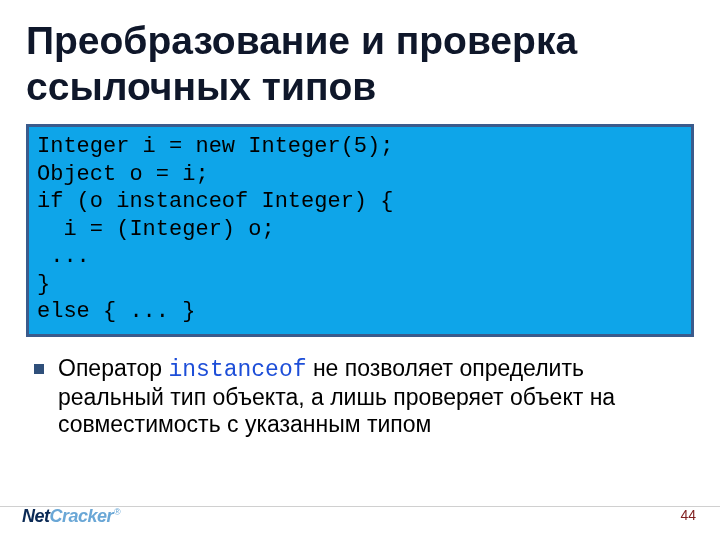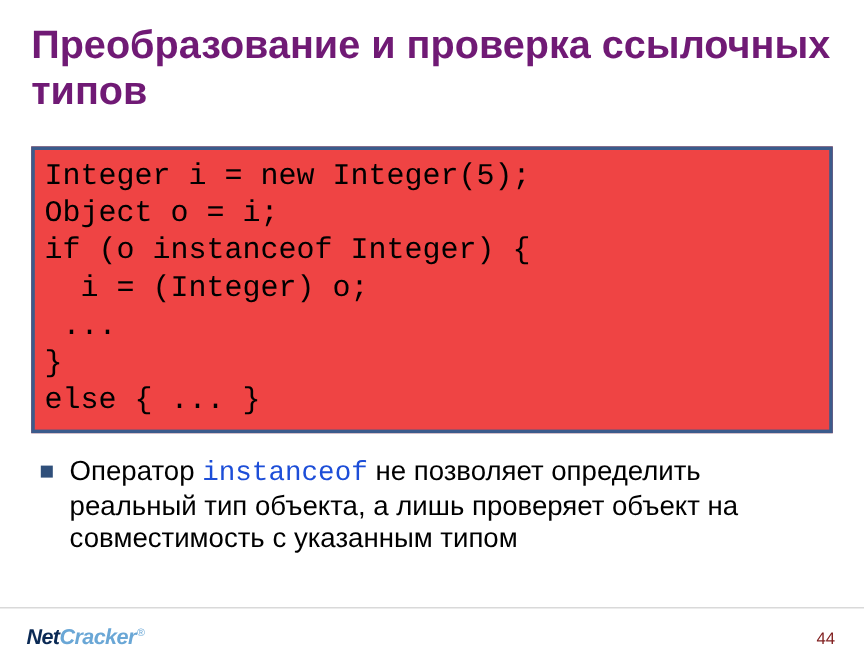--- a/index.html
+++ b/index.html
@@ -10,32 +10,32 @@
     color: #000000;
     position: relative;
   }
   .slide {
     width: 720px;
     height: 540px;
     padding: 18px 26px 0 26px;
     position: relative;
   }
   .title {
-    font-size: 33px;
+    font-size: 39px;
     font-weight: bold;
     line-height: 1.18;
-    color: #701a75;
-    margin-bottom: 26px;
+    color: #0f172a;
+    margin-bottom: 14px;
   }
   .code-box {
     border: 3px solid #3b5b8c;
-    background: #ef4444;
+    background: #0ea5e9;
     padding: 6px 8px 8px 8px;
     font-family: "Courier New", Courier, monospace;
-    font-size: 25px;
+    font-size: 22px;
     line-height: 1.25;
     color: #000;
     white-space: pre;
     margin-bottom: 18px;
   }
   .bullets {
     padding-left: 8px;
   }
   .bullet {
     display: flex;
@@ -58,21 +58,21 @@
     color: #1d4ed8;
   }
   .footer {
     position: absolute;
     left: 0;
     bottom: 0;
     width: 720px;
     height: 34px;
     border-top: 1px solid #d0d0d0;
     display: flex;
-    align-items: flex-end;
+    align-items: flex-start;
     justify-content: space-between;
     padding: 0 24px 0 22px;
   }
   .logo {
     display: flex;
     align-items: flex-end;
     line-height: 1;
   }
   .logo .net {
     font-family: Arial, sans-serif;

